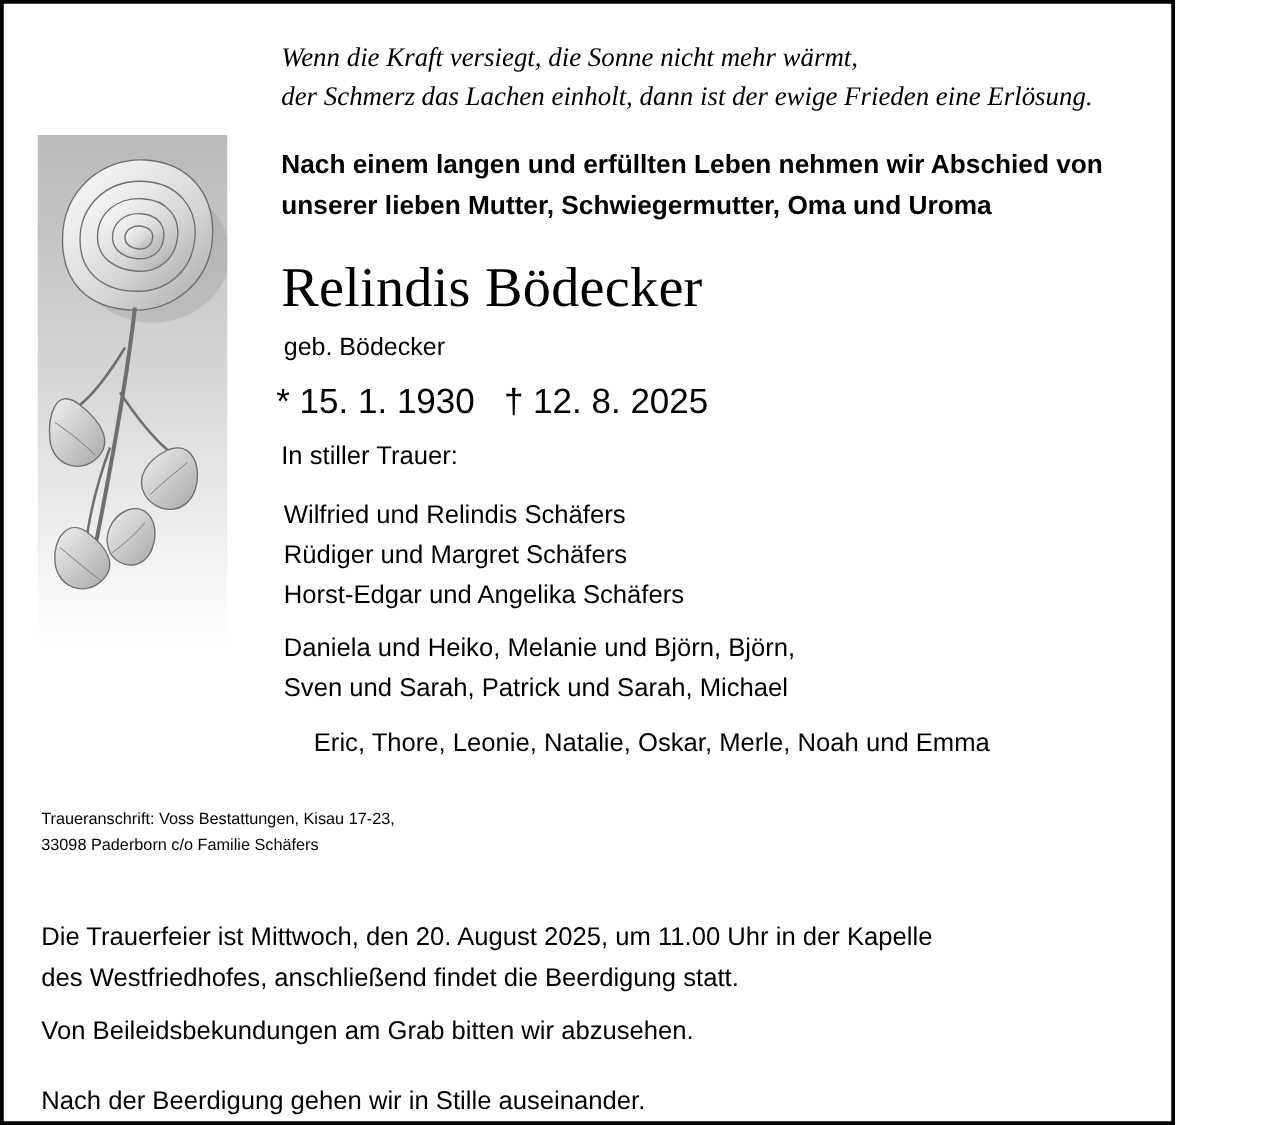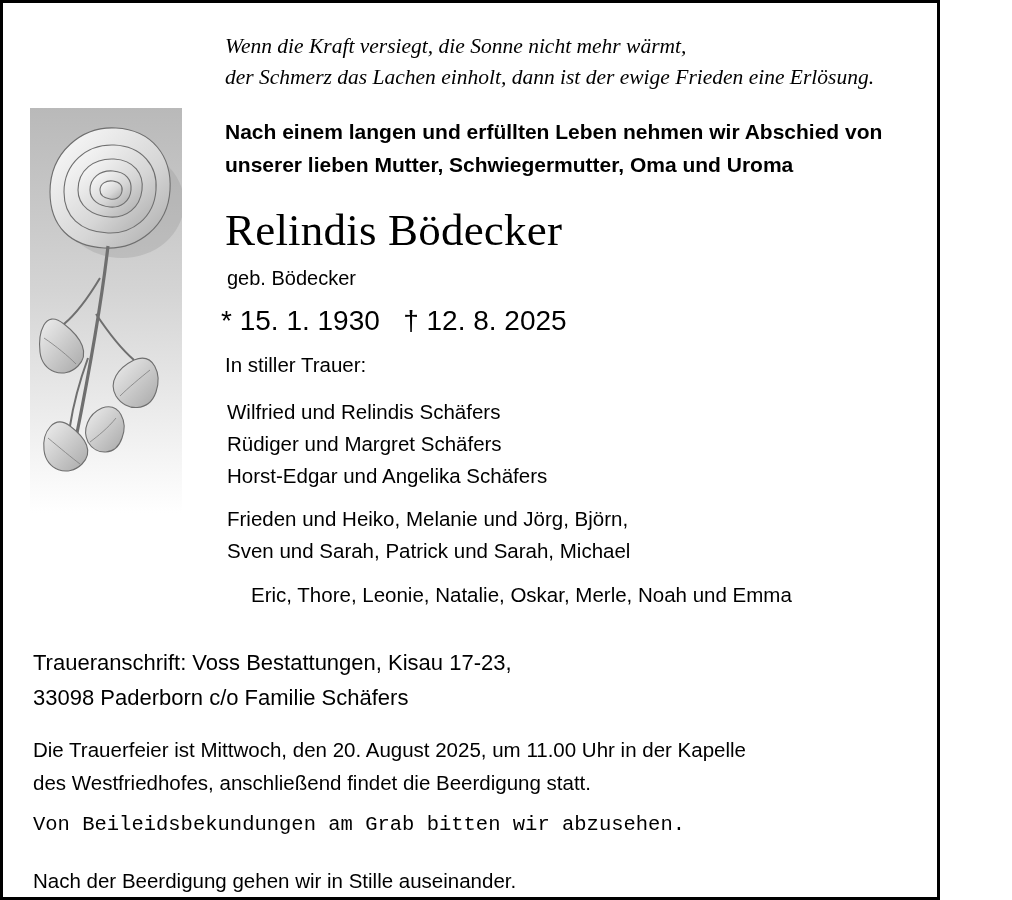--- a/index.html
+++ b/index.html
@@ -111,37 +111,36 @@
     top: 576px;
     font-size: 20.5px;
     line-height: 1.57;
     margin-left: 24px;
   }
 
   .address {
     position: absolute;
     left: 30px;
     top: 642px;
-    font-size: 22px;
+    font-size: 13px;
     line-height: 1.6;
   }
   .ceremony {
     position: absolute;
     left: 30px;
     top: 731px;
     width: 950px;
     font-size: 20.5px;
     line-height: 1.6;
   }
   .note1 {
     position: absolute;
     left: 30px;
     top: 810px;
     font-size: 20.5px;
-    font-family: Liberation Mono, monospace;
   }
   .note2 {
     position: absolute;
     left: 30px;
     top: 849px;
     font-size: 20.5px;
     margin-top: 17px;
   }
 </style>
 </head>
@@ -217,21 +216,21 @@
 
   <div class="mourn-label">In stiller Trauer:</div>
 
   <div class="family-a">
     <div>Wilfried und Relindis Schäfers</div>
     <div>Rüdiger und Margret Schäfers</div>
     <div>Horst-Edgar und Angelika Schäfers</div>
   </div>
 
   <div class="family-b">
-    <div>Frieden und Heiko, Melanie und Jörg, Björn,</div>
+    <div>Daniela und Heiko, Melanie und Björn, Björn,</div>
     <div>Sven und Sarah, Patrick und Sarah, Michael</div>
   </div>
 
   <div class="family-c">
     <div>Eric, Thore, Leonie, Natalie, Oskar, Merle, Noah und Emma</div>
   </div>
 
   <div class="address">
     <div>Traueranschrift: Voss Bestattungen, Kisau 17-23,</div>
     <div>33098 Paderborn c/o Familie Schäfers</div>

